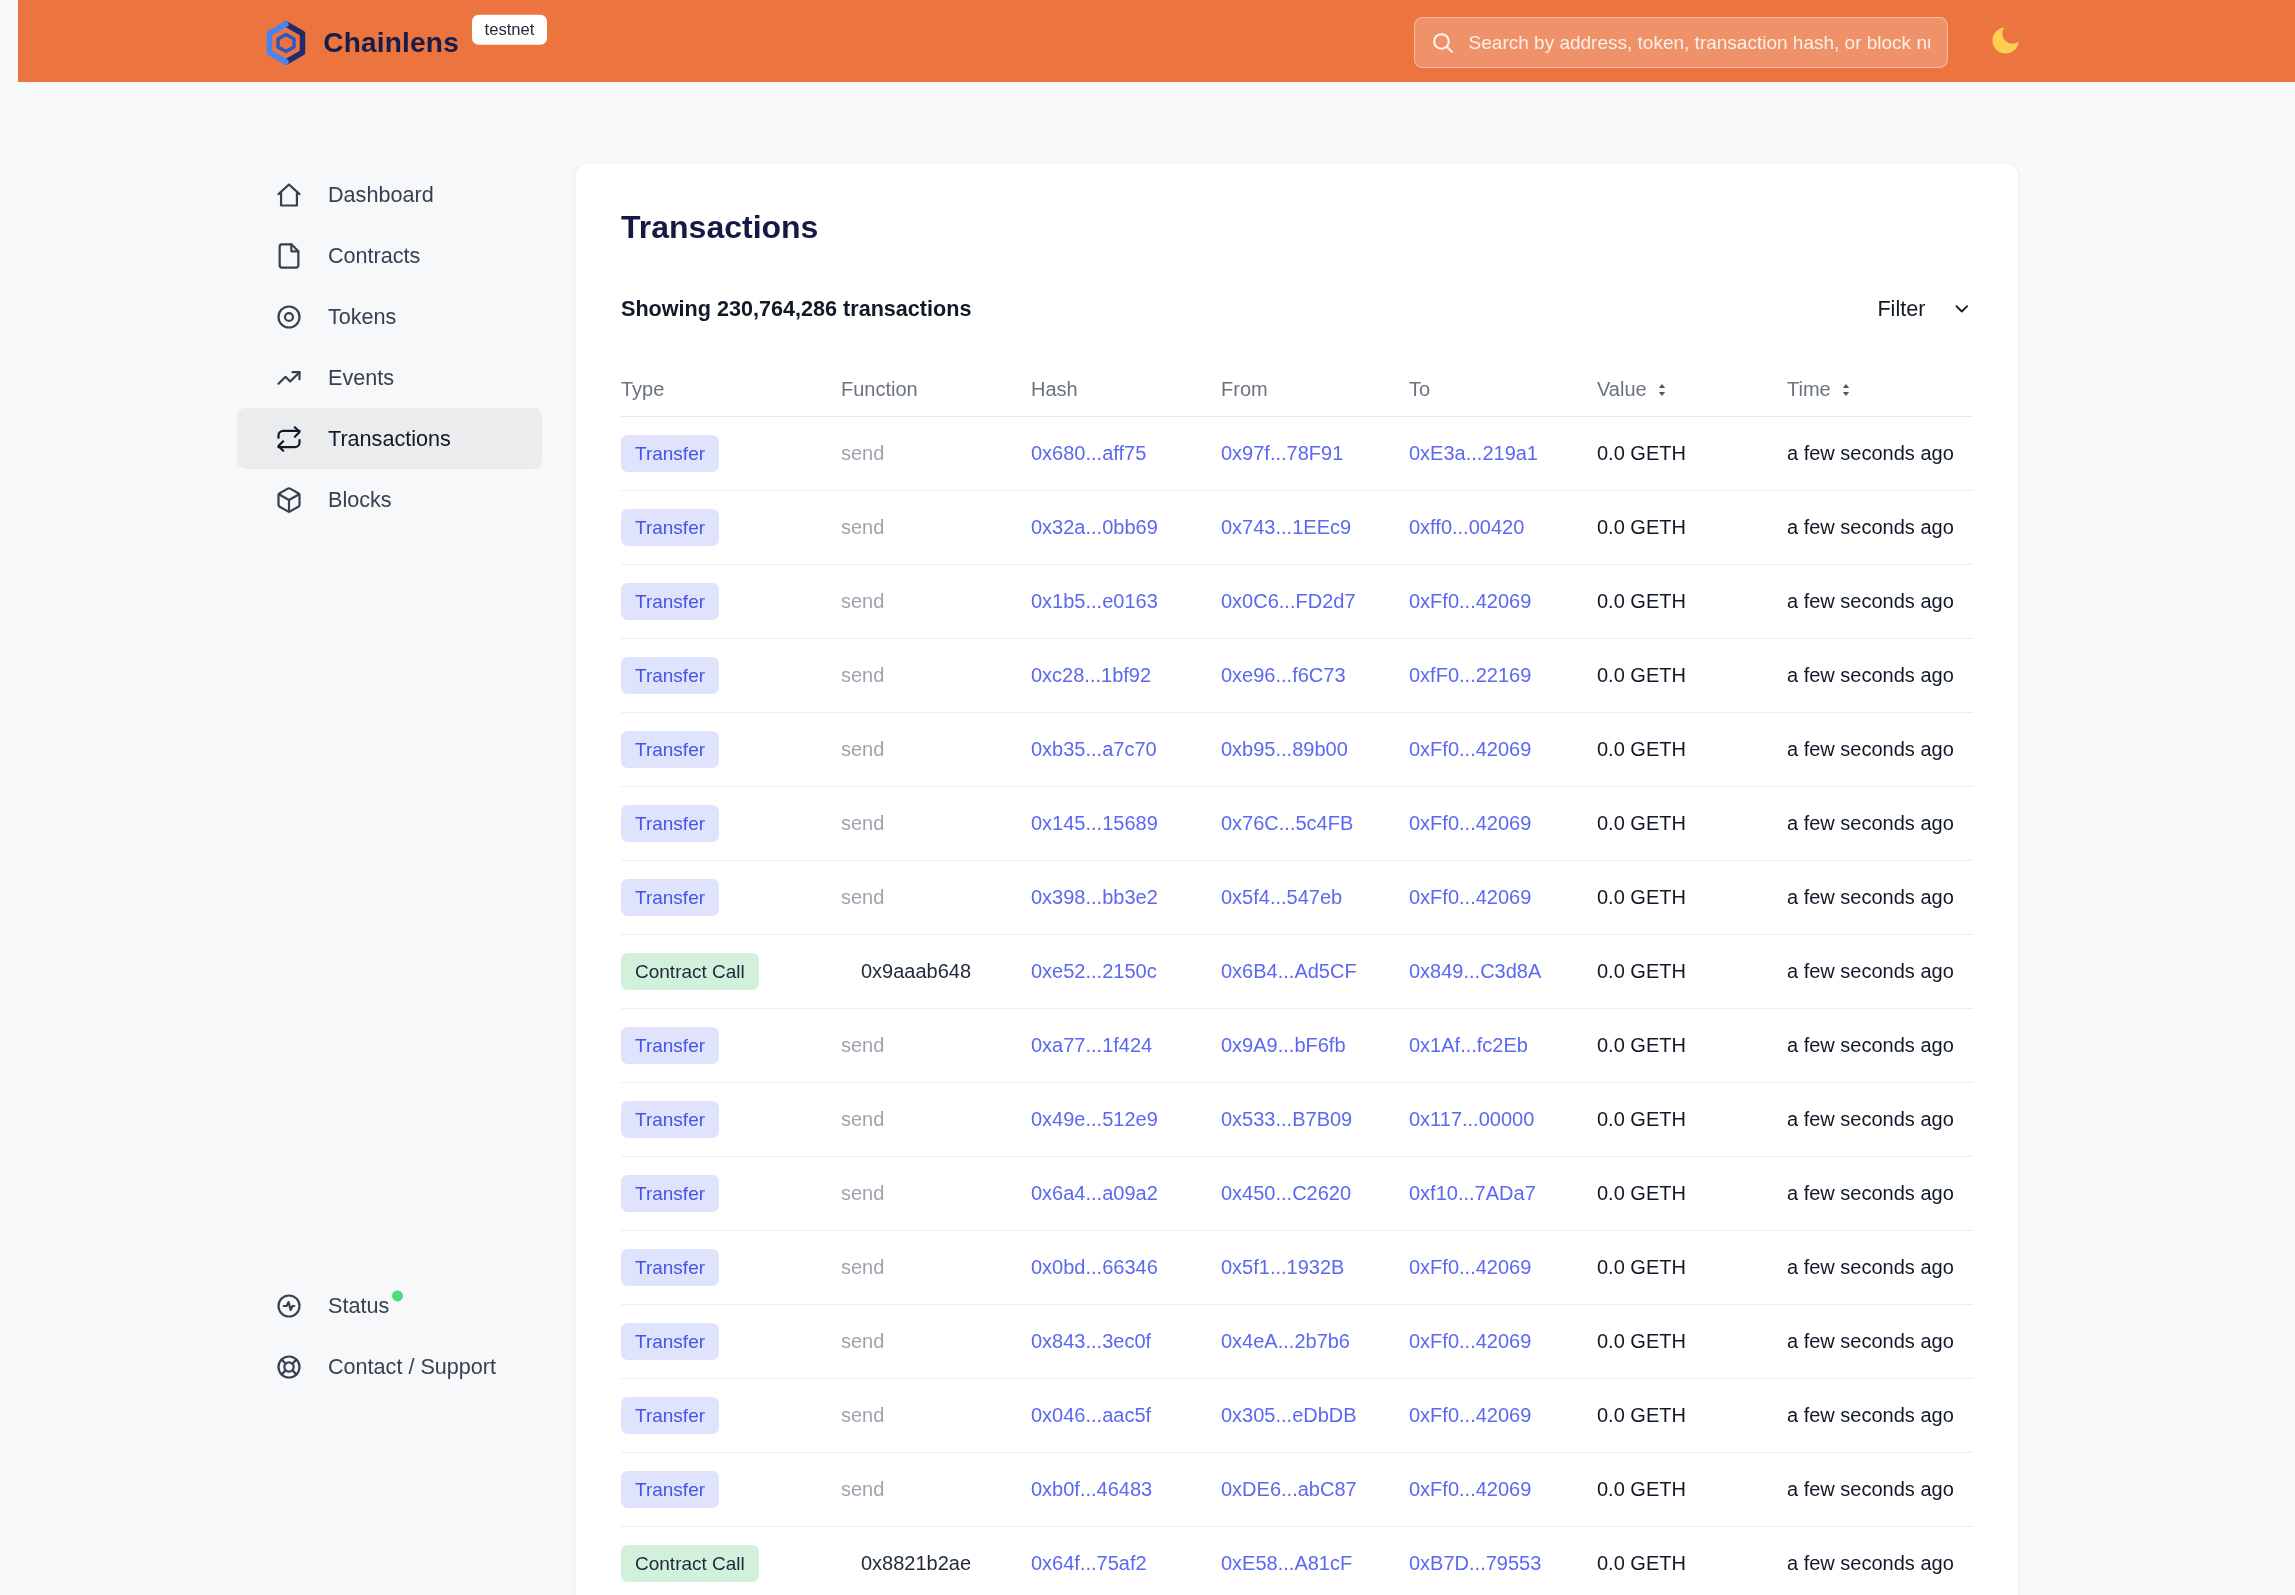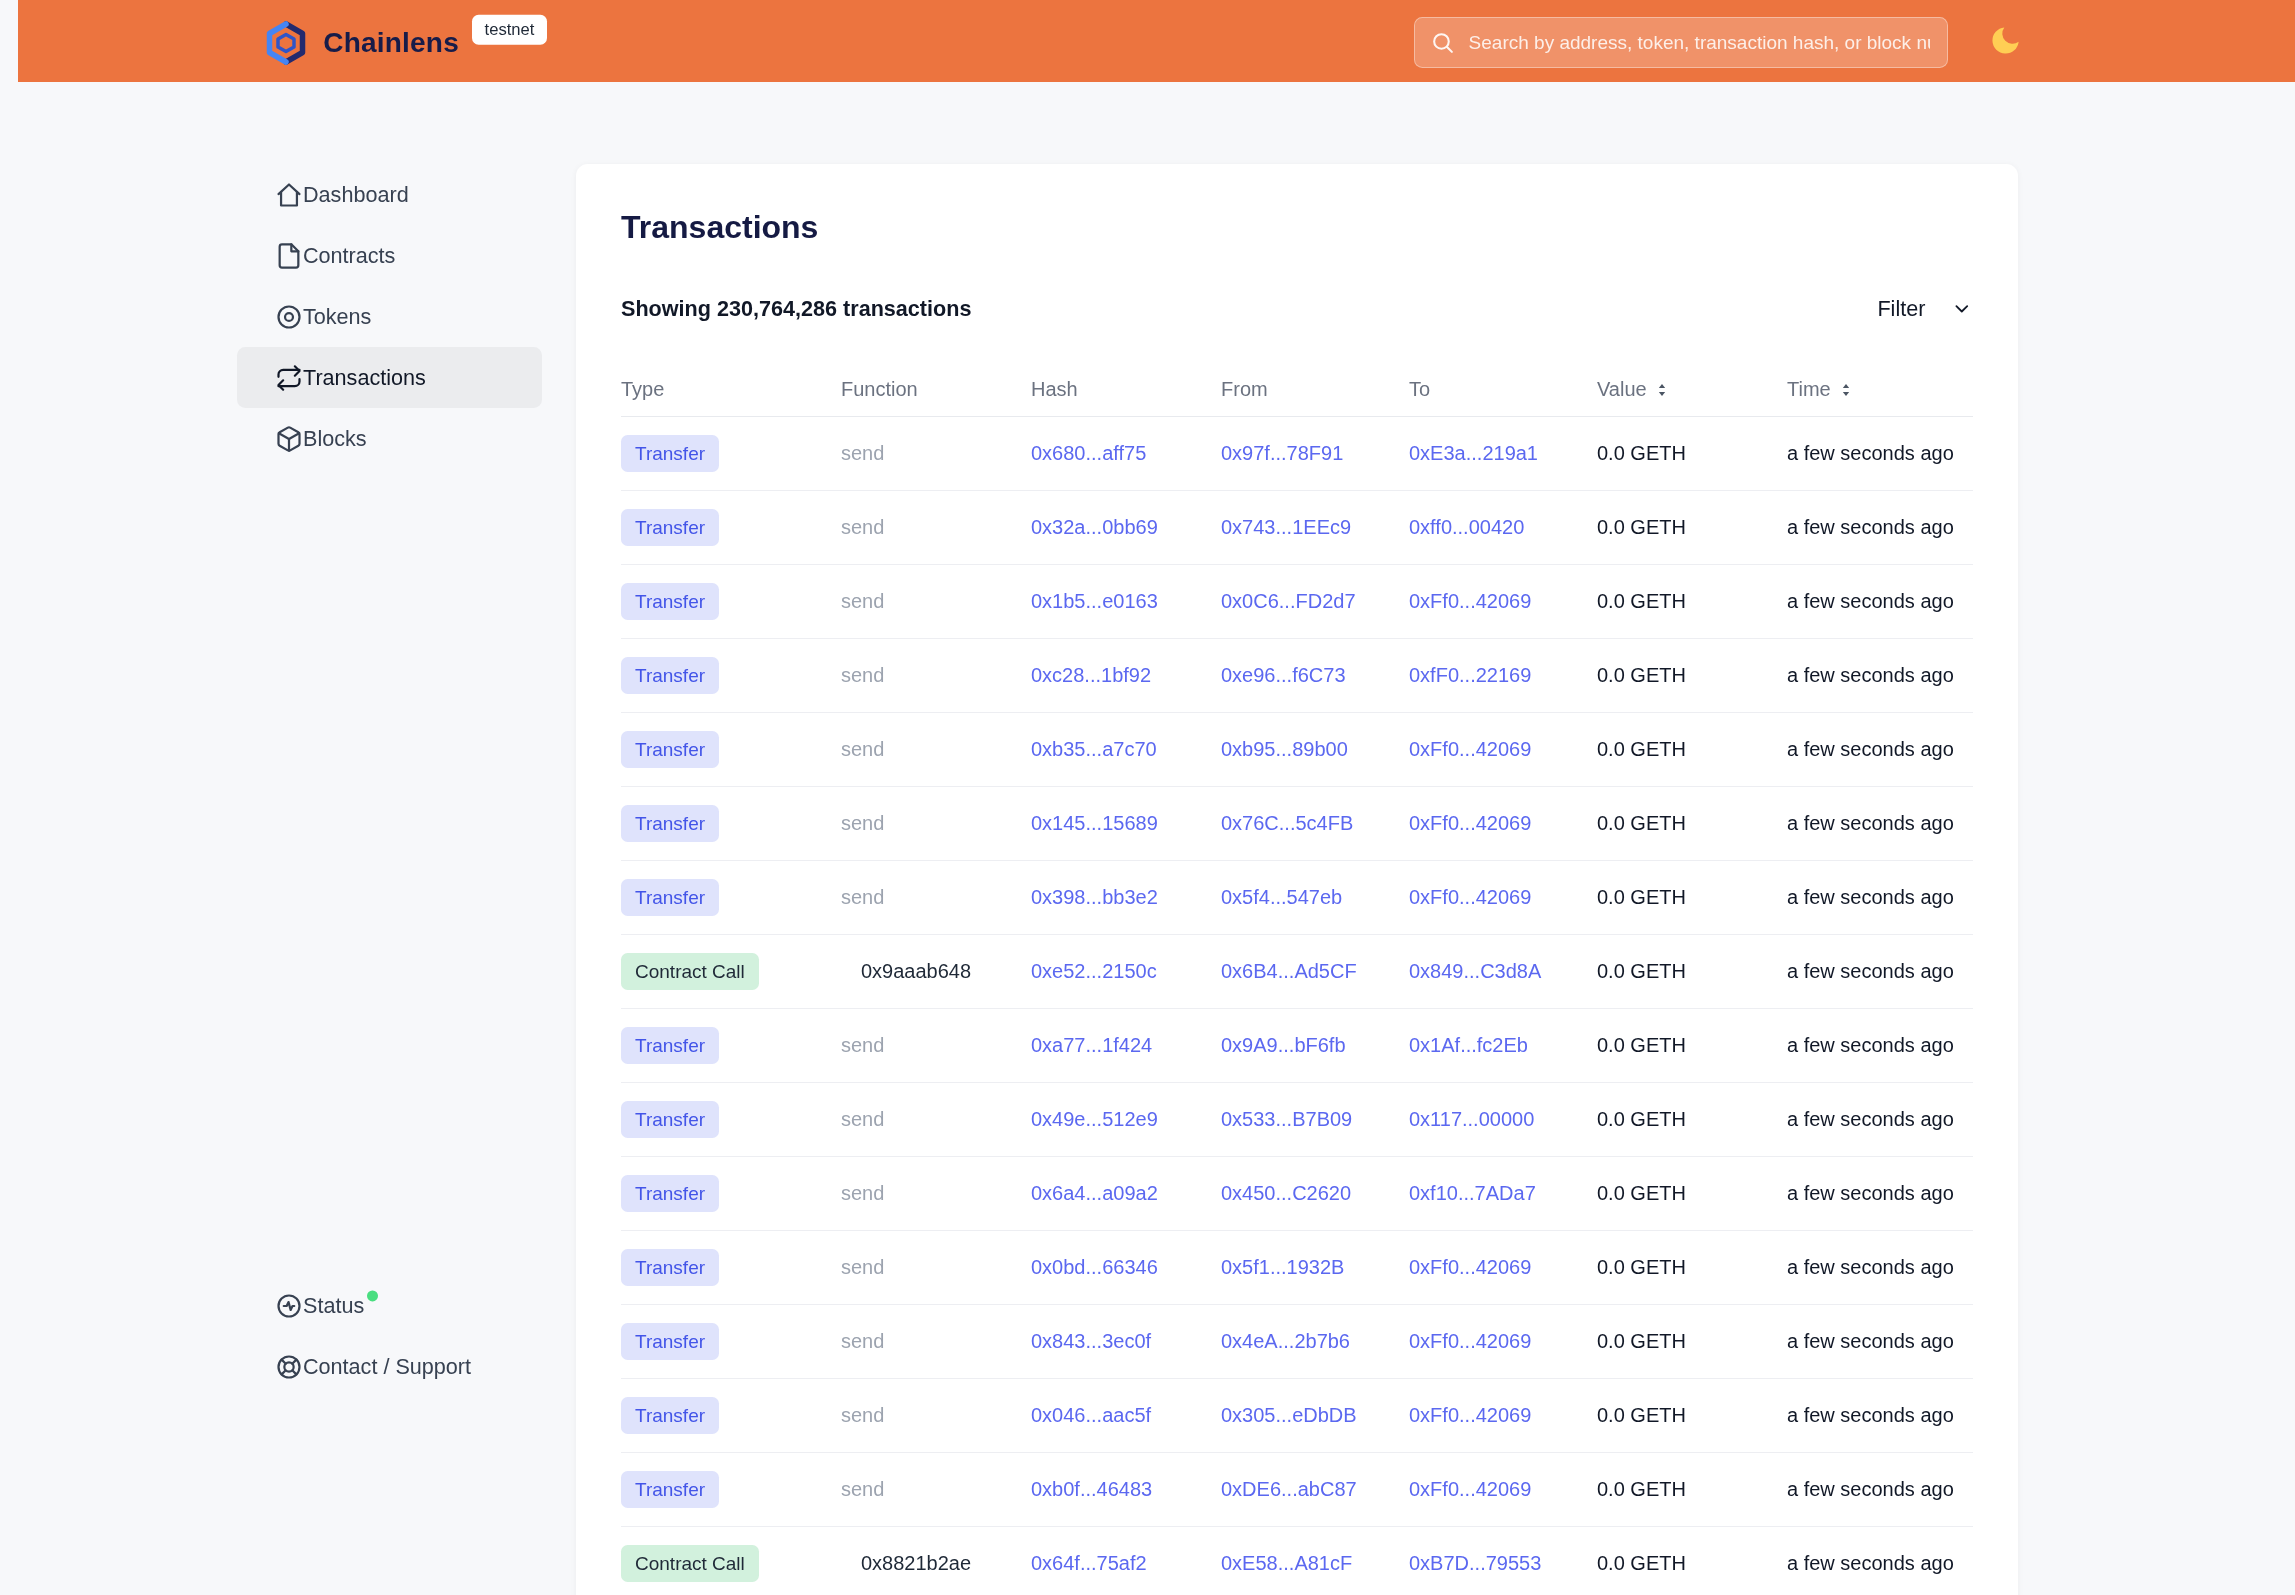--- a/index.html
+++ b/index.html
@@ -22,21 +22,21 @@
   .searchbar input{
     flex:1;background:transparent;border:none;outline:none;color:#fff;font-size:19px;
     font-family:"Liberation Sans",sans-serif;
   }
   .searchbar input::placeholder{color:rgba(255,255,255,.85);}
   .moon-btn{position:absolute;left:1970px;top:23px;background:none;border:none;padding:0;cursor:pointer;}
   
   .sidebar{position:absolute;left:237px;top:164px;width:305px;}
   .sidebar-footer{position:absolute;left:237px;top:1275px;width:305px;}
   .side-item{
-    display:flex;align-items:center;height:61px;padding-left:38px;box-sizing:border-box;
+    display:flex;align-items:center;height:61px;padding-left:38px;gap:25px;box-sizing:border-box;
     border-radius:8.3px;font-size:21.6px;color:#374151;cursor:pointer;user-select:none;
   }
   .side-item svg{flex:0 0 auto;}
   .side-item.active{background:#ebecee;color:#111827;font-weight:500;}
   .status-dot{display:inline-block;width:10.8px;height:10.8px;border-radius:50%;background:#4ade80;transform:translateY(-11.6px);margin-left:2.5px;}
   
   .card{
     position:absolute;left:576px;top:164px;width:1442px;height:1477px;box-sizing:border-box;
     background:#ffffff;border-radius:11.6px;box-shadow:0 1.7px 6.6px rgba(16,24,40,.05);
     padding:45px 45px 0 45px;
@@ -117,20 +117,29 @@
       <span>Contracts</span>
     </div>
     <div class="side-item">
       <span style="display:flex;">
         <svg width="28" height="28" viewBox="0 0 24 24" fill="none" stroke="currentColor" stroke-width="1.9">
           <circle cx="12" cy="12" r="9"></circle>
             <circle cx="12" cy="12" r="3.4"></circle>
         </svg>
       </span>
       <span>Tokens</span>
+    </div>
+    <div class="side-item">
+      <span style="display:flex;">
+        <svg width="28" height="28" viewBox="0 0 24 24" fill="none" stroke="currentColor" stroke-width="1.9" stroke-linecap="round" stroke-linejoin="round">
+          <polyline points="3 17 9 11 13 15 21 7"></polyline>
+            <polyline points="15 7 21 7 21 13"></polyline>
+        </svg>
+      </span>
+      <span>Events</span>
     </div>
     <div class="side-item active">
       <span style="display:flex;">
         <svg width="28" height="28" viewBox="0 0 24 24" fill="none" stroke="currentColor" stroke-width="1.9" stroke-linecap="round" stroke-linejoin="round">
           <polyline points="17 2 21 6 17 10"></polyline>
             <path d="M3 11V9a4 4 0 0 1 4-4h14"></path>
           <polyline points="7 22 3 18 7 14"></polyline>
             <path d="M21 13v2a4 4 0 0 1-4 4H3"></path>
         </svg>
       </span>

